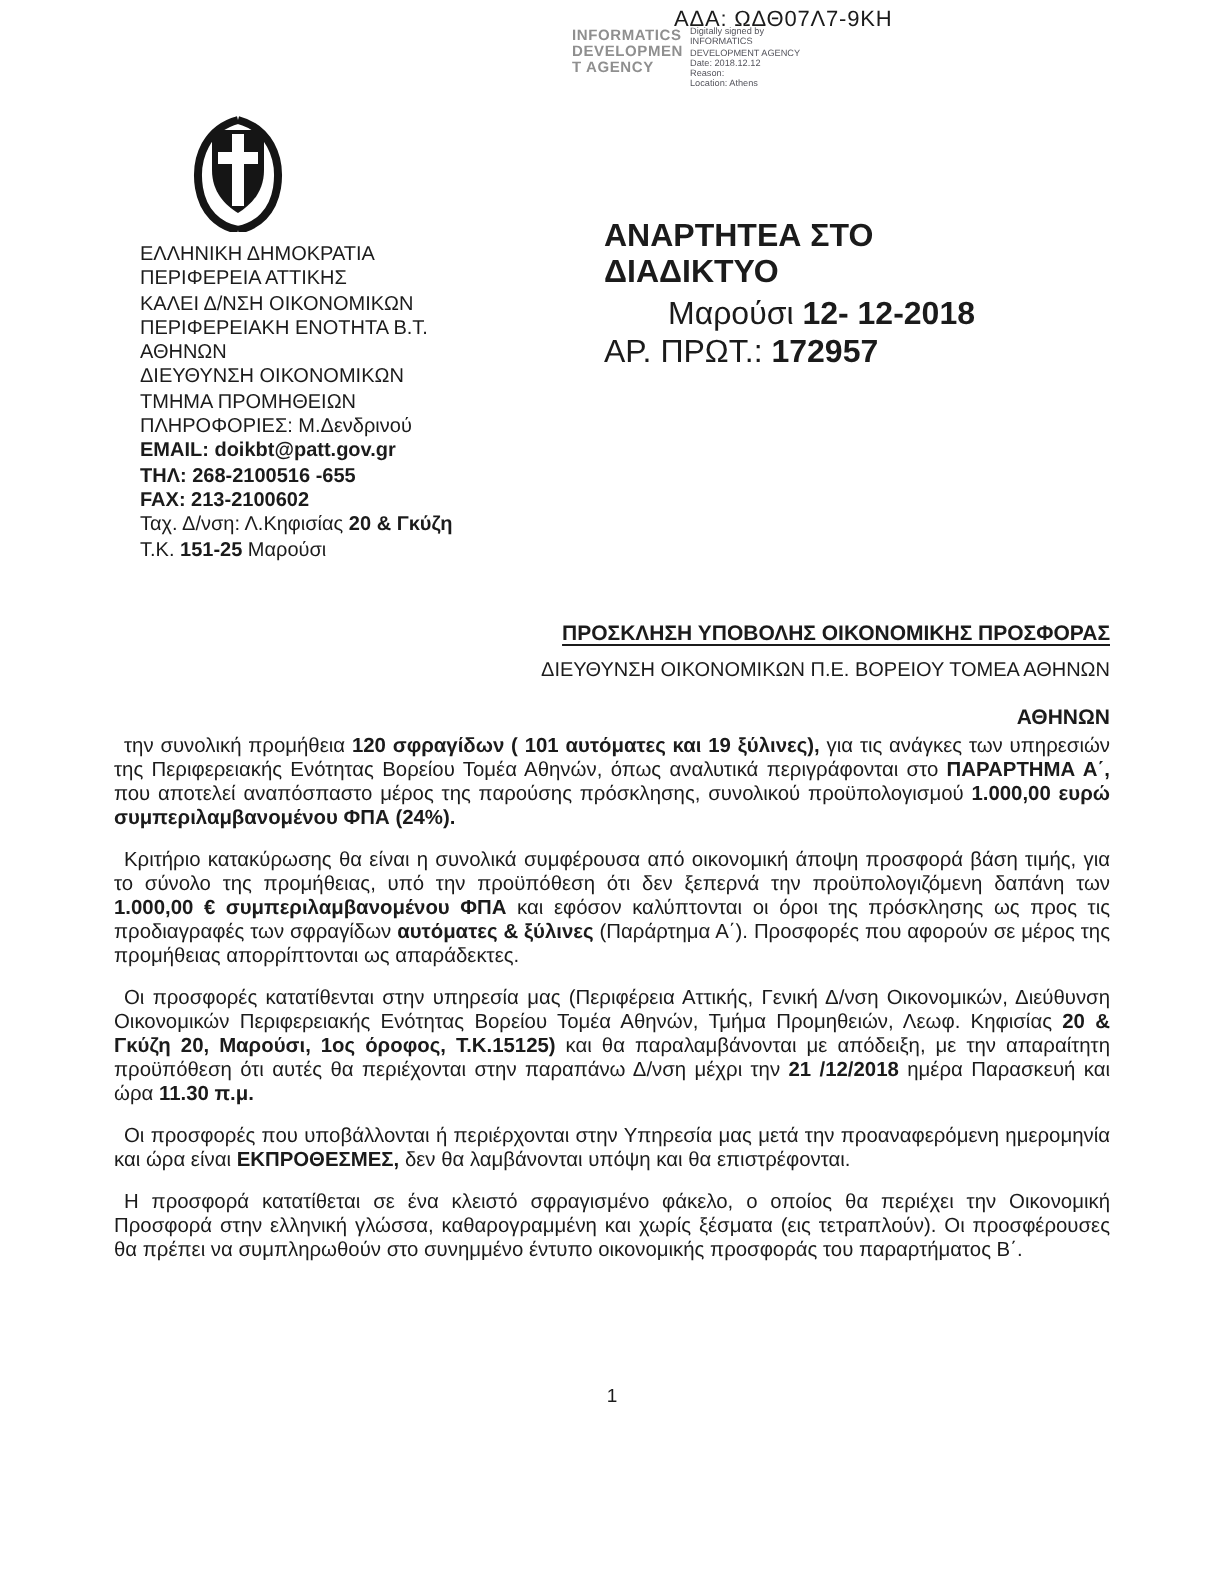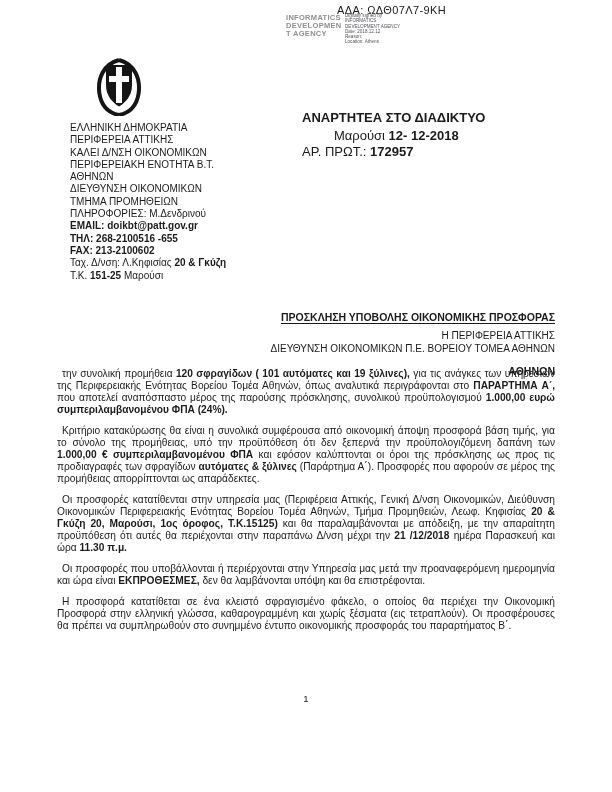--- a/index.html
+++ b/index.html
@@ -11,21 +11,21 @@
 
   .ada { position:absolute; left:337px; top:4px; font-size:11px; letter-spacing:0.4px; }
 
   .stamp-agency { position:absolute; left:286px; top:14px; font-size:7.5px; font-weight:bold;
                   color:#8f8f8f; line-height:8px; letter-spacing:0.3px; }
   .stamp-sig { position:absolute; left:345px; top:13px; font-size:4.6px; line-height:5.3px;
                color:#54545c; width:70px; }
 
   .emblem { position:absolute; left:92px; top:56px; width:54px; height:60px; }
 
-  .right-head { position:absolute; left:302px; top:110px; width:220px; font-size:13px; }
+  .right-head { position:absolute; left:302px; top:110px; width:220px; font-size:16px; }
   .right-head .anartitea { font-weight:bold; }
   .right-head .place-date { margin-top:3px; margin-left:32px; }
   .right-head .protocol { margin-top:1px; }
 
   .sender { position:absolute; left:70px; top:122px; font-size:10px; line-height:12.3px; }
   .sender div { white-space:nowrap; }
 
   .center-head { position:absolute; left:57px; top:311px; width:498px; text-align:right; }
   .center-head .title { font-size:10.5px; margin-bottom:7px; }
   .center-head .sub { font-size:10px; line-height:12.5px; }
@@ -88,21 +88,20 @@
     <div><span>ΠΛΗΡΟΦΟΡΙΕΣ: Μ.Δενδρινού</span></div>
     <div><span class="b">EMAIL: doikbt@patt.gov.gr</span></div>
     <div><span class="b">ΤΗΛ: 268-2100516 -655</span></div>
     <div><span class="b">FAX: 213-2100602</span></div>
     <div><span>Ταχ. Δ/νση: Λ.Κηφισίας </span><span class="b">20 &amp; Γκύζη</span></div>
     <div><span>Τ.Κ. </span><span class="b">151-25</span><span> Μαρούσι</span></div>
   </div>
 
   <div class="center-head">
     <div class="title b u">ΠΡΟΣΚΛΗΣΗ ΥΠΟΒΟΛΗΣ ΟΙΚΟΝΟΜΙΚΗΣ ΠΡΟΣΦΟΡΑΣ</div>
-    <div class="sub">Η ΠΕΡΙΦΕΡΕΙΑ ΑΤΤΙΚΗΣ</div>
     <div class="sub">ΔΙΕΥΘΥΝΣΗ ΟΙΚΟΝΟΜΙΚΩΝ Π.Ε. ΒΟΡΕΙΟΥ ΤΟΜΕΑ ΑΘΗΝΩΝ</div>
     <div class="kalei b">ΑΘΗΝΩΝ</div>
   </div>
 
   <div class="body-text">
     <p><span>την συνολική προμήθεια </span><span class="b">120 σφραγίδων ( 101 αυτόματες και 19 ξύλινες),</span><span> για τις ανάγκες των υπηρεσιών της Περιφερειακής Ενότητας Βορείου Τομέα Αθηνών, όπως αναλυτικά περιγράφονται στο </span><span class="b">ΠΑΡΑΡΤΗΜΑ Α΄,</span><span> που αποτελεί αναπόσπαστο μέρος της παρούσης πρόσκλησης, συνολικού προϋπολογισμού </span><span class="b">1.000,00 ευρώ συμπεριλαμβανομένου ΦΠΑ (24%).</span></p>
     <p><span>Κριτήριο κατακύρωσης θα είναι η συνολικά συμφέρουσα από οικονομική άποψη προσφορά βάση τιμής, για το σύνολο της προμήθειας, υπό την προϋπόθεση ότι δεν ξεπερνά την προϋπολογιζόμενη δαπάνη των </span><span class="b">1.000,00 € συμπεριλαμβανομένου ΦΠΑ</span><span> και εφόσον καλύπτονται οι όροι της πρόσκλησης ως προς τις προδιαγραφές των σφραγίδων </span><span class="b">αυτόματες &amp; ξύλινες</span><span> (Παράρτημα Α΄). Προσφορές που αφορούν σε μέρος της προμήθειας απορρίπτονται ως απαράδεκτες.</span></p>
     <p><span>Οι προσφορές κατατίθενται στην υπηρεσία μας (Περιφέρεια Αττικής, Γενική Δ/νση Οικονομικών, Διεύθυνση Οικονομικών Περιφερειακής Ενότητας Βορείου Τομέα Αθηνών, Τμήμα Προμηθειών, Λεωφ. Κηφισίας </span><span class="b">20 &amp; Γκύζη 20, Μαρούσι, 1ος όροφος, Τ.Κ.15125)</span><span> και θα παραλαμβάνονται με απόδειξη, με την απαραίτητη προϋπόθεση ότι αυτές θα περιέχονται στην παραπάνω Δ/νση μέχρι την </span><span class="b">21 /12/2018</span><span> ημέρα Παρασκευή και ώρα </span><span class="b">11.30 π.μ.</span></p>
     <p><span>Οι προσφορές που υποβάλλονται ή περιέρχονται στην Υπηρεσία μας μετά την προαναφερόμενη ημερομηνία και ώρα είναι </span><span class="b">ΕΚΠΡΟΘΕΣΜΕΣ,</span><span> δεν θα λαμβάνονται υπόψη και θα επιστρέφονται.</span></p>
     <p><span>Η προσφορά κατατίθεται σε ένα κλειστό σφραγισμένο φάκελο, ο οποίος θα περιέχει την Οικονομική Προσφορά στην ελληνική γλώσσα, καθαρογραμμένη και χωρίς ξέσματα (εις τετραπλούν). Οι προσφέρουσες θα πρέπει να συμπληρωθούν στο συνημμένο έντυπο οικονομικής προσφοράς του παραρτήματος Β΄.</span></p>

